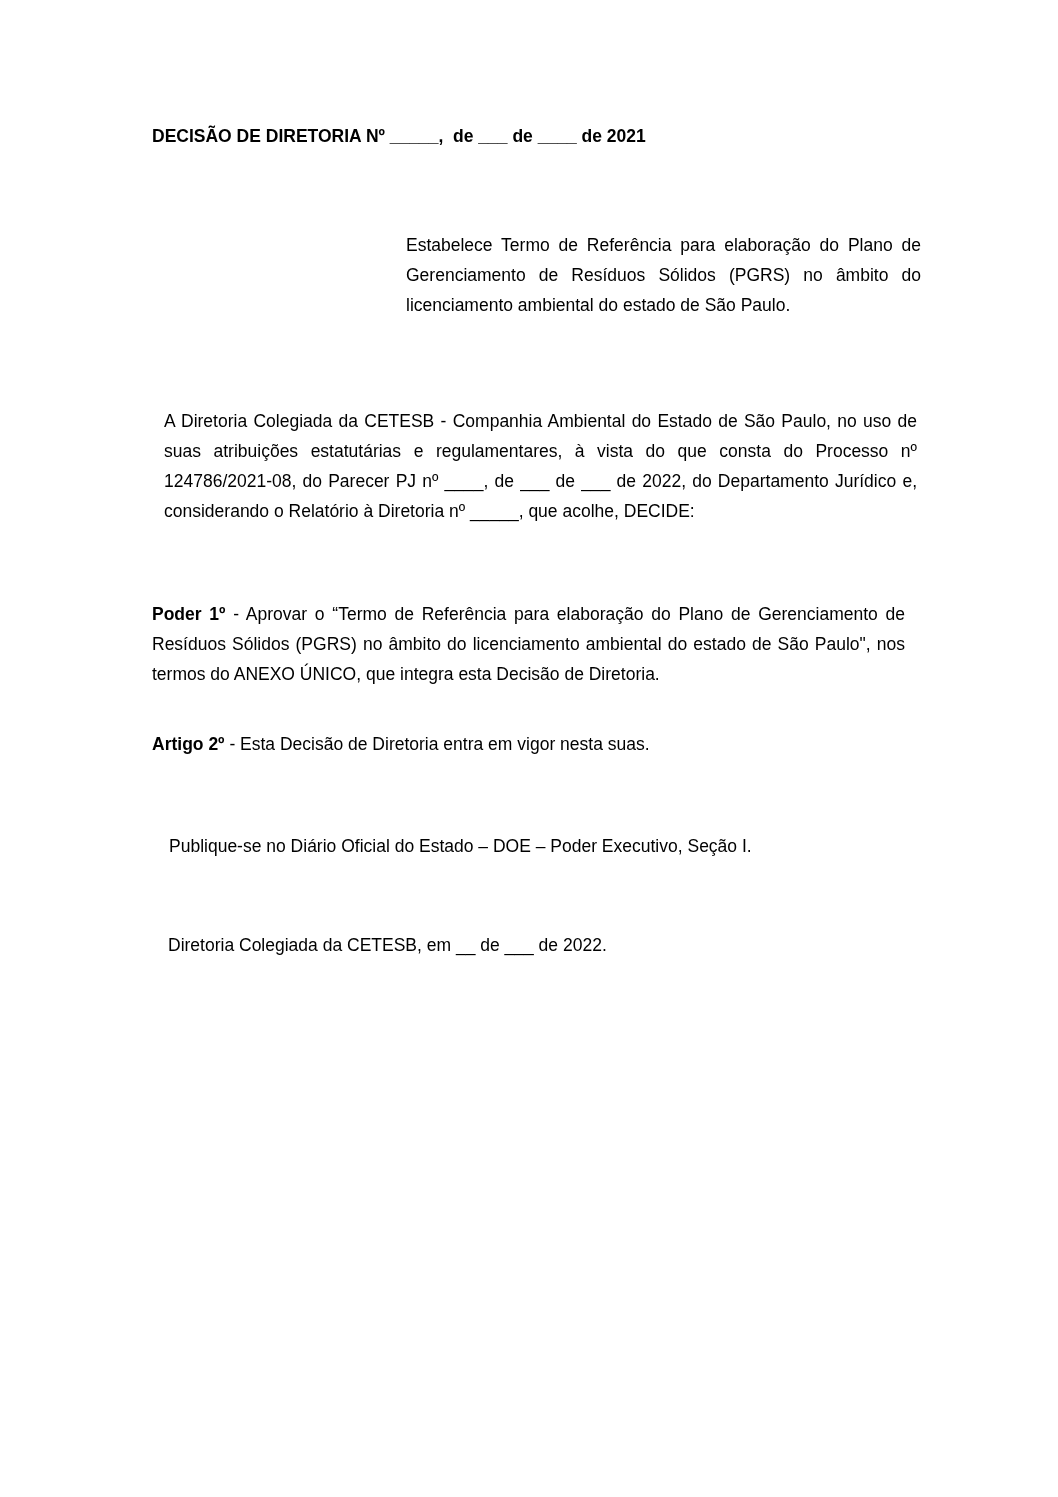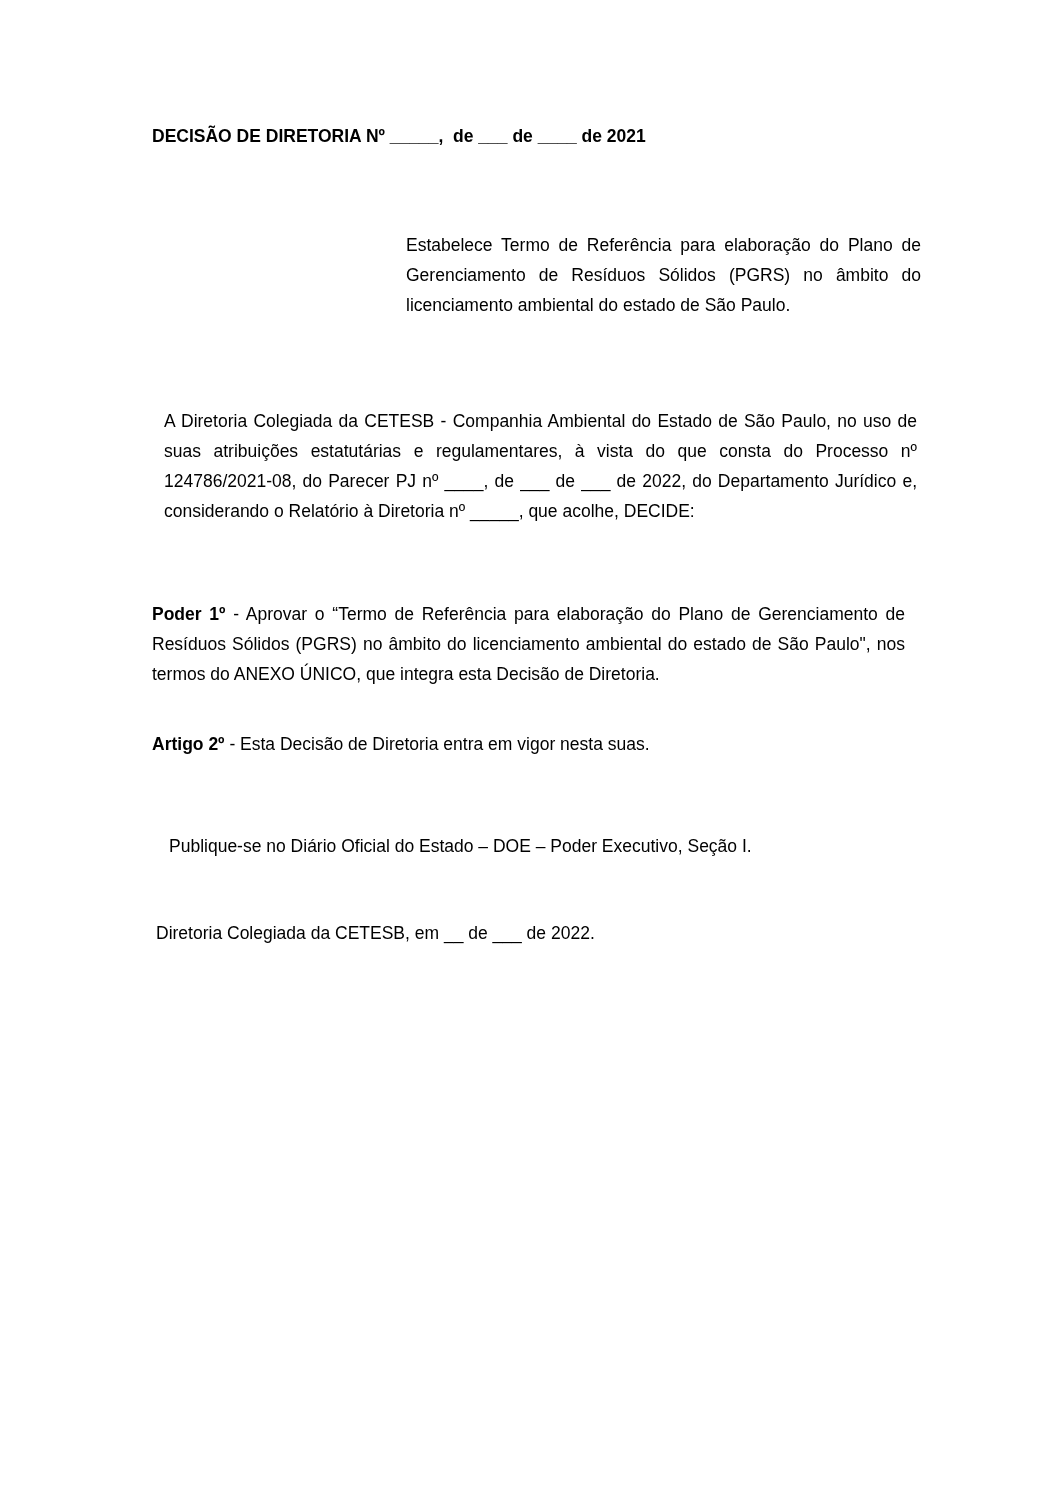--- a/index.html
+++ b/index.html
@@ -53,21 +53,21 @@
     margin: 0;
     text-align: left;
   }
   .publication {
     top: 814px;
     margin: 17px;
     text-align: left;
   }
   .signature {
     top: 914px;
-    margin: 4px;
+    margin: 16px;
     text-align: left;
   }
   .article-label {
     font-weight: bold;
     text-align: right;
   }
 </style>
 </head>
 <body>
 

